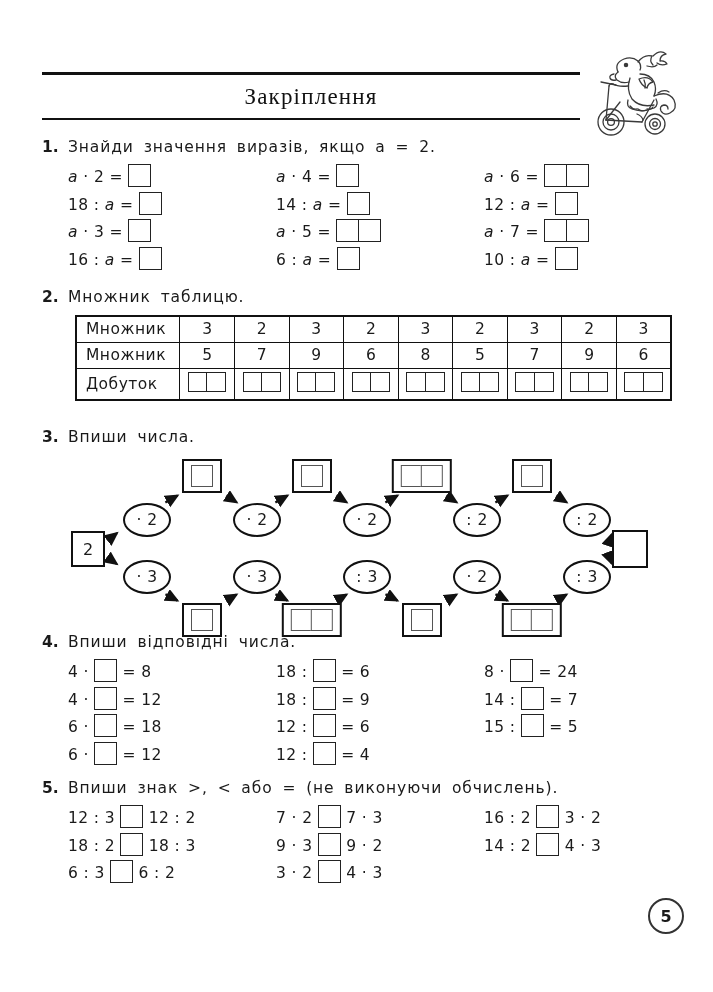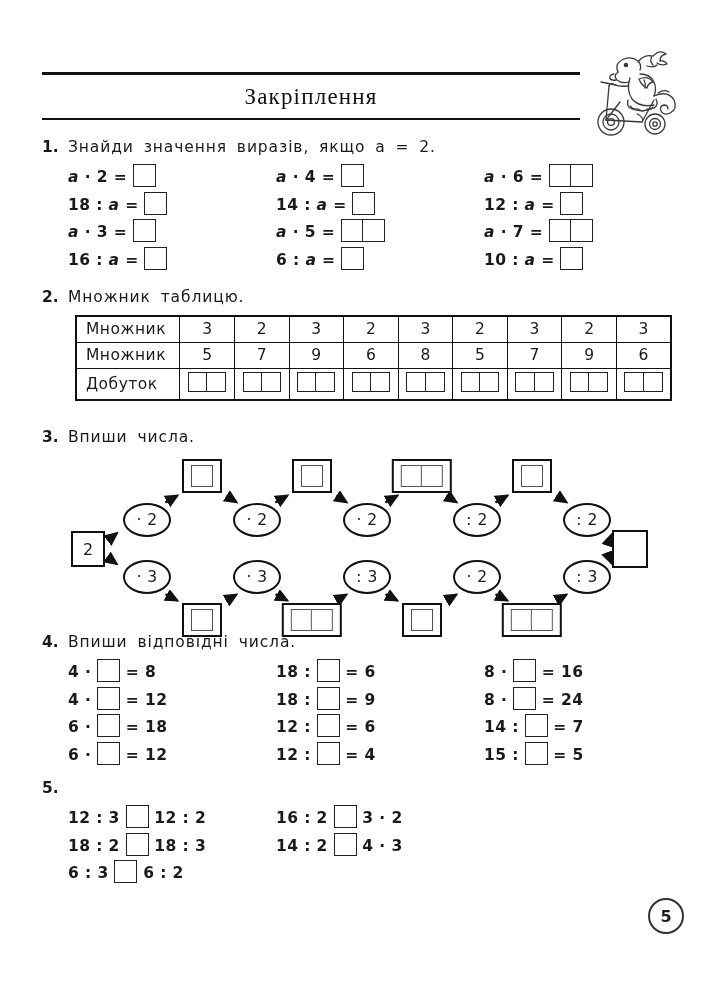--- a/index.html
+++ b/index.html
@@ -43,21 +43,21 @@
     width: 23px; height: 23px;
     border: 1.6px solid #222;
     vertical-align: -5px;
     background: #fff;
   }
   .bx2 { display: inline-flex; vertical-align: -5px; }
   .bx2 .bx { vertical-align: top; }
   .bx2 .bx + .bx { border-left-width: 1.6px; margin-left: -1.6px; }
 
   
-  .cols { display: flex; margin-top: 8px; padding-left: 26px; font-weight: bold; }
+  .cols { display: flex; margin-top: 8px; padding-left: 26px; }
   .col { flex: 0 0 208px; }
   .eq {
     font-size: 15.5px;
     line-height: 27.5px;
     white-space: nowrap;
     letter-spacing: 0.4px;
   }
   .eq .it { font-style: italic; }
 
   
@@ -389,39 +389,44 @@
           <div class="eq"><span>6</span><span> · </span><span class="bx"></span><span> = </span><span>18</span></div>
           <div class="eq"><span>6</span><span> · </span><span class="bx"></span><span> = </span><span>12</span></div>
         </div>
         <div class="col">
           <div class="eq"><span>18</span><span> : </span><span class="bx"></span><span> = </span><span>6</span></div>
           <div class="eq"><span>18</span><span> : </span><span class="bx"></span><span> = </span><span>9</span></div>
           <div class="eq"><span>12</span><span> : </span><span class="bx"></span><span> = </span><span>6</span></div>
           <div class="eq"><span>12</span><span> : </span><span class="bx"></span><span> = </span><span>4</span></div>
         </div>
         <div class="col">
-          <div class="eq"><span>8</span><span> · </span><span class="bx"></span><span> = </span><span>16</span></div>
           <div class="eq"><span>8</span><span> · </span><span class="bx"></span><span> = </span><span>24</span></div>
           <div class="eq"><span>14</span><span> : </span><span class="bx"></span><span> = </span><span>7</span></div>
           <div class="eq"><span>15</span><span> : </span><span class="bx"></span><span> = </span><span>5</span></div>
         </div>
       </div>
   </div>
 
   <div class="ex" style="top:779px;">
     <div class="ex-head">
       <span class="ex-num">5.</span>
+      <span class="ex-text">Впиши  знак  &gt;,  &lt;  або  =  (не  виконуючи  обчислень).</span>
     </div>
     <div class="cols" id="ex5-cols">
         <div class="col">
           <div class="eq"><span>12 : 3 </span><span class="bx"></span><span> 12 : 2</span></div>
           <div class="eq"><span>18 : 2 </span><span class="bx"></span><span> 18 : 3</span></div>
           <div class="eq"><span>6 : 3 </span><span class="bx"></span><span> 6 : 2</span></div>
         </div>
         <div class="col">
+          <div class="eq"><span>7 · 2 </span><span class="bx"></span><span> 7 · 3</span></div>
+          <div class="eq"><span>9 · 3 </span><span class="bx"></span><span> 9 · 2</span></div>
+          <div class="eq"><span>3 · 2 </span><span class="bx"></span><span> 4 · 3</span></div>
+        </div>
+        <div class="col">
           <div class="eq"><span>16 : 2 </span><span class="bx"></span><span> 3 · 2</span></div>
           <div class="eq"><span>14 : 2 </span><span class="bx"></span><span> 4 · 3</span></div>
         </div>
       </div>
   </div>
 
   <div class="pageno">5</div>
 
 </div>
 

